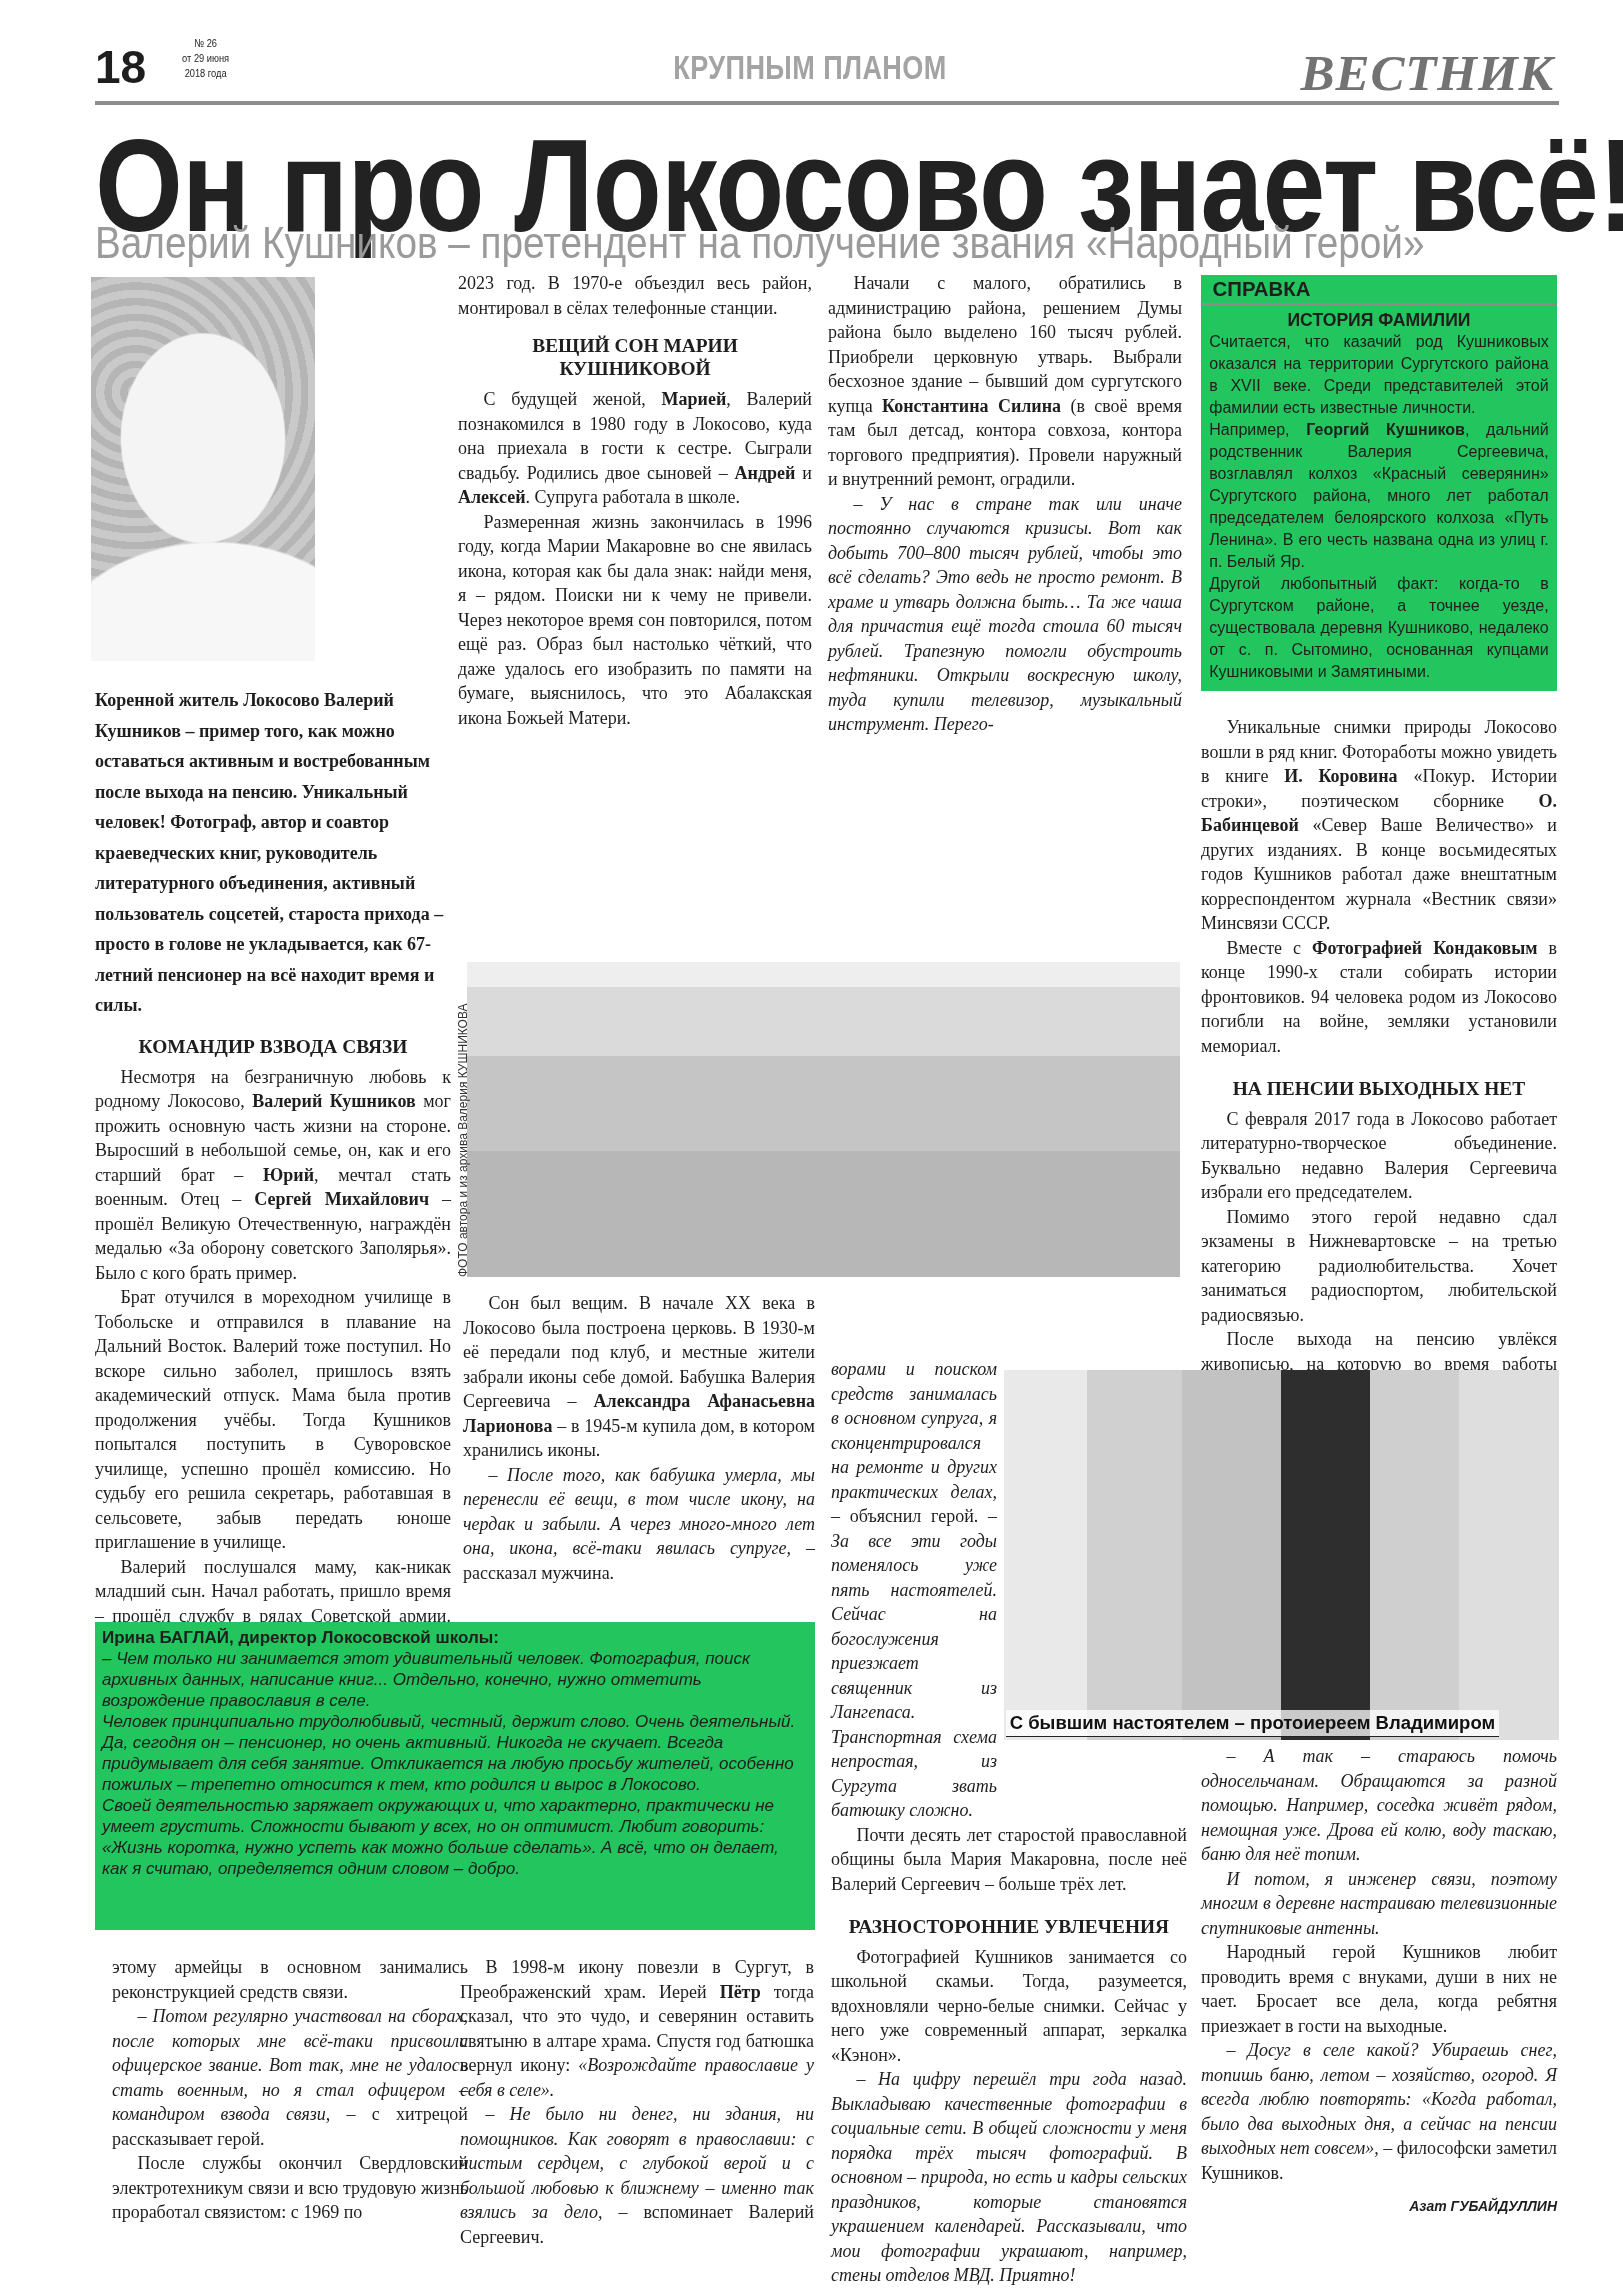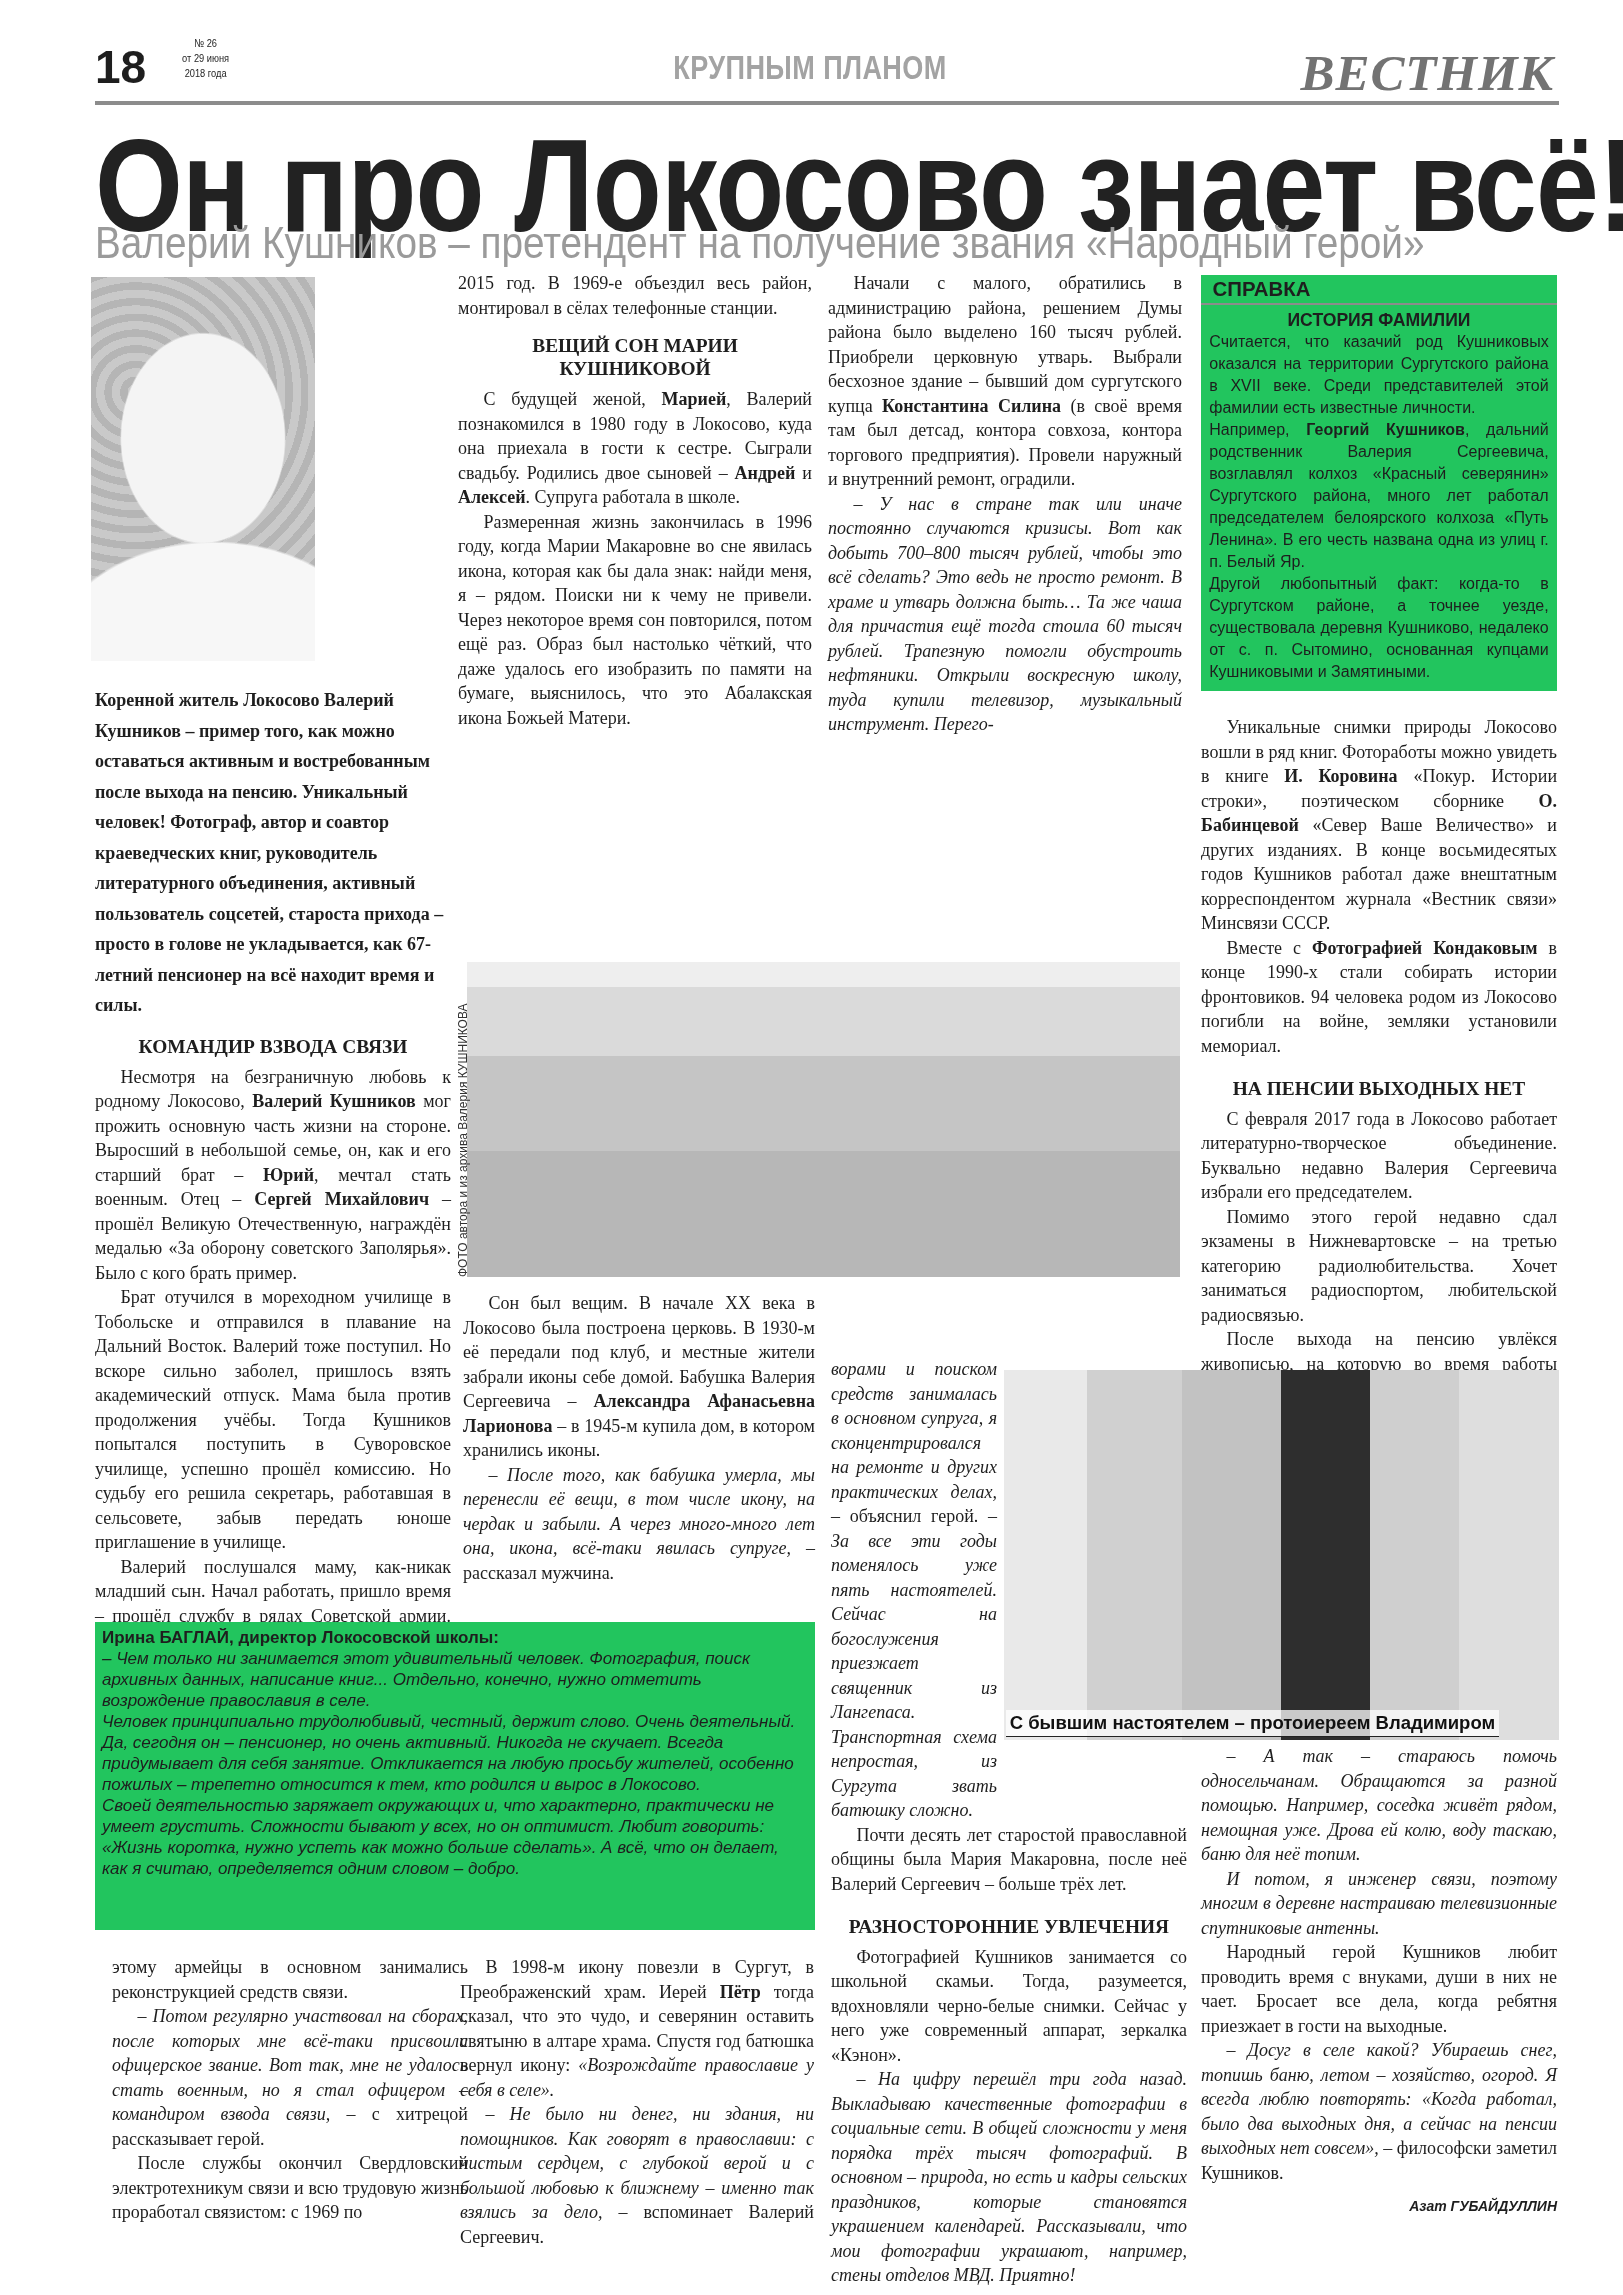--- a/index.html
+++ b/index.html
@@ -63,21 +63,21 @@
 
 <div class="abs col" style="left:95px;top:685px;width:356px;">
   <div class="lead">Коренной житель Локосово Валерий Кушников – пример того, как можно оставаться активным и востребованным после выхода на пенсию. Уникальный человек! Фотограф, автор и соавтор краеведческих книг, руководитель литературного объединения, активный пользователь соцсетей, староста прихода – просто в голове не укладывается, как 67-летний пенсионер на всё находит время и силы.</div>
   <div class="sec">КОМАНДИР ВЗВОДА СВЯЗИ</div>
   <p><span>Несмотря на безграничную любовь к родному Локосово, </span><b>Валерий Кушников</b><span> мог прожить основную часть жизни на стороне. Выросший в небольшой семье, он, как и его старший брат – </span><b>Юрий</b><span>, мечтал стать военным. Отец – </span><b>Сергей Михайлович</b><span> – прошёл Великую Отечественную, награждён медалью «За оборону советского Заполярья». Было с кого брать пример.</span></p>
   <p>Брат отучился в мореходном училище в Тобольске и отправился в плавание на Дальний Восток. Валерий тоже поступил. Но вскоре сильно заболел, пришлось взять академический отпуск. Мама была против продолжения учёбы. Тогда Кушников попытался поступить в Суворовское училище, успешно прошёл комиссию. Но судьбу его решила секретарь, работавшая в сельсовете, забыв передать юноше приглашение в училище.</p>
   <p>Валерий послушался маму, как-никак младший сын. Начал работать, пришло время – прошёл службу в рядах Советской армии. Служил на Дальнем Востоке, тогда шёл конфликт с Китаем. По-</p>
 </div>
 
 <div class="abs col" style="left:458px;top:271px;width:354px;">
-  <p class="ni">2015 год. В 1969-е объездил весь район, монтировал в сёлах телефонные станции.</p>
+  <p class="ni">2023 год. В 1970-е объездил весь район, монтировал в сёлах телефонные станции.</p>
   <div class="sec">ВЕЩИЙ СОН МАРИИ КУШНИКОВОЙ</div>
   <p><span>С будущей женой, </span><b>Марией</b><span>, Валерий познакомился в 1980 году в Локосово, куда она приехала в гости к сестре. Сыграли свадьбу. Родились двое сыновей – </span><b>Андрей</b><span> и </span><b>Алексей</b><span>. Супруга работала в школе.</span></p>
   <p>Размеренная жизнь закончилась в 1996 году, когда Марии Макаровне во сне явилась икона, которая как бы дала знак: найди меня, я – рядом. Поиски ни к чему не привели. Через некоторое время сон повторился, потом ещё раз. Образ был настолько чёткий, что даже удалось его изобразить по памяти на бумаге, выяснилось, что это Абалакская икона Божьей Матери.</p>
 </div>
 
 <div class="abs col" style="left:828px;top:271px;width:354px;">
   <p><span>Начали с малого, обратились в администрацию района, решением Думы района было выделено 160 тысяч рублей. Приобрели церковную утварь. Выбрали бесхозное здание – бывший дом сургутского купца </span><b>Константина Силина</b><span> (в своё время там был детсад, контора совхоза, контора торгового предприятия). Провели наружный и внутренний ремонт, оградили.</span></p>
   <p><i>– У нас в стране так или иначе постоянно случаются кризисы. Вот как добыть 700–800 тысяч рублей, чтобы это всё сделать? Это ведь не просто ремонт. В храме и утварь должна быть… Та же чаша для причастия ещё тогда стоила 60 тысяч рублей. Трапезную помогли обустроить нефтяники. Открыли воскресную школу, туда купили телевизор, музыкальный инструмент. Перего-</i></p>
 </div>
 

